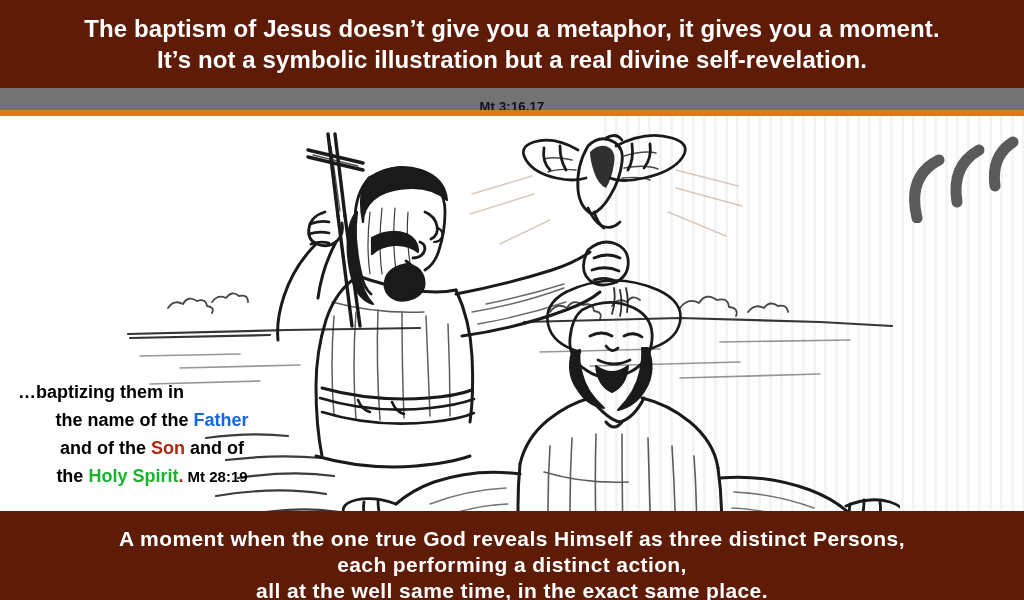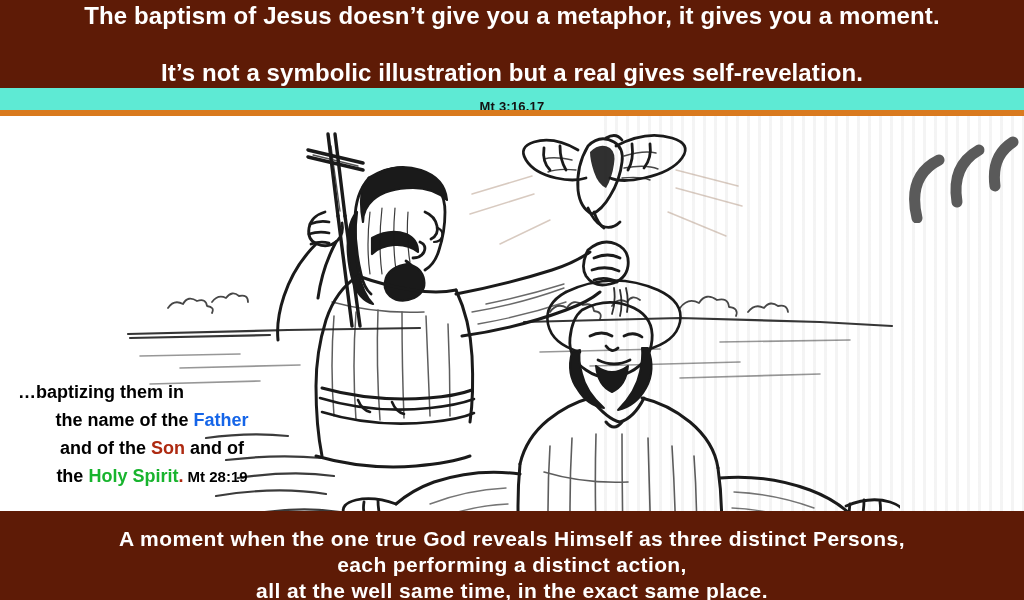--- a/index.html
+++ b/index.html
@@ -23,42 +23,42 @@
   .header-band {
     position: absolute;
     left: 0;
     top: 0;
     width: 1024px;
     height: 88px;
     background: #5E1B06;
     display: flex;
     flex-direction: column;
     align-items: center;
-    justify-content: space-between;
+    justify-content: center;
     box-sizing: border-box;
   }
   .header-line {
     color: #ffffff;
     font-family: "Liberation Sans", sans-serif;
     font-weight: bold;
     font-size: 24px;
     line-height: 31px;
     letter-spacing: 0.1px;
     white-space: nowrap;
     text-align: center;
   }
 
   
   .ref-band {
     position: absolute;
     left: 0;
     top: 88px;
     width: 1024px;
     height: 36px;
-    background: #5eead4;
+    background: #737373;
     display: flex;
     align-items: center;
     justify-content: center;
     box-sizing: border-box;
   }
   .ref-text {
     color: #121212;
     font-family: "Liberation Sans", sans-serif;
     font-weight: bold;
     font-size: 13px;
@@ -182,21 +182,21 @@
     letter-spacing: 0.4px;
   }
 </style>
 </head>
 <body>
 
 <div id="slide">
 
   <div class="header-band">
     <div class="header-line">The baptism of Jesus doesn’t give you a metaphor, it gives you a moment.</div>
-    <div class="header-line">It’s not a symbolic illustration but a real gives self-revelation.</div>
+    <div class="header-line">It’s not a symbolic illustration but a real divine self-revelation.</div>
   </div>
 
   <div class="ref-band">
     <span class="ref-text">Mt 3:16,17</span>
   </div>
   <div class="orange-rule"></div>
 
   <div class="canvas-area">
 
     <div class="paper-texture"></div>

